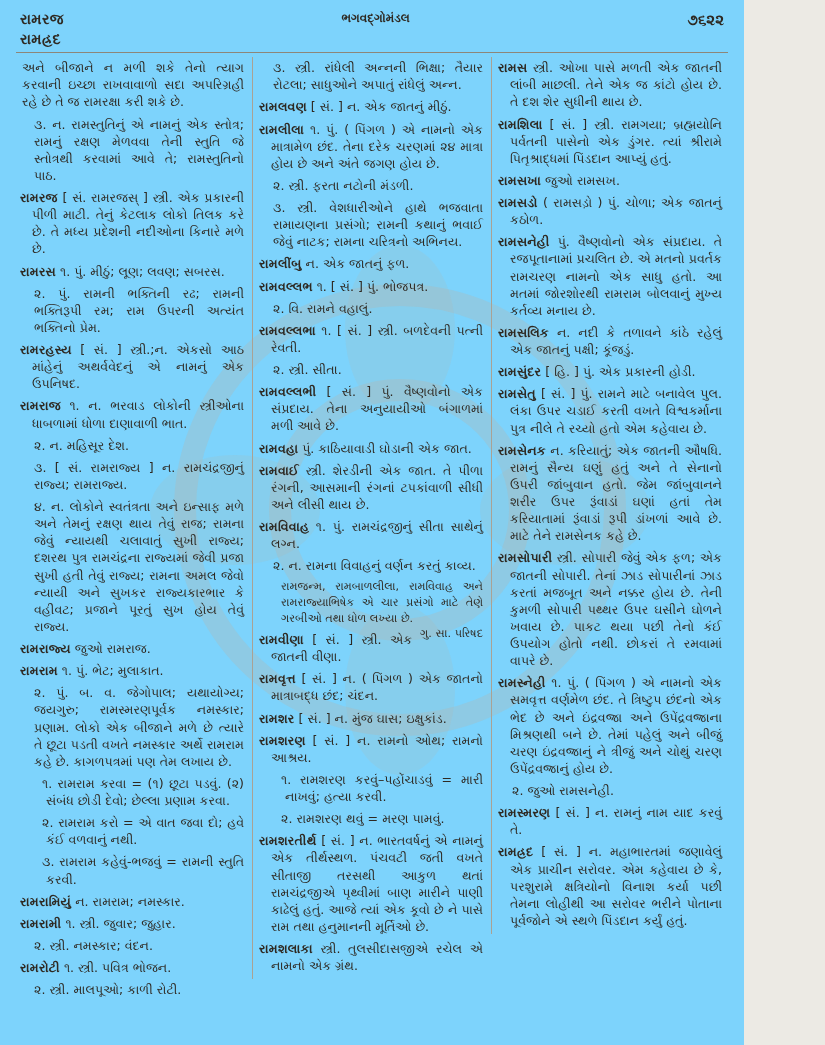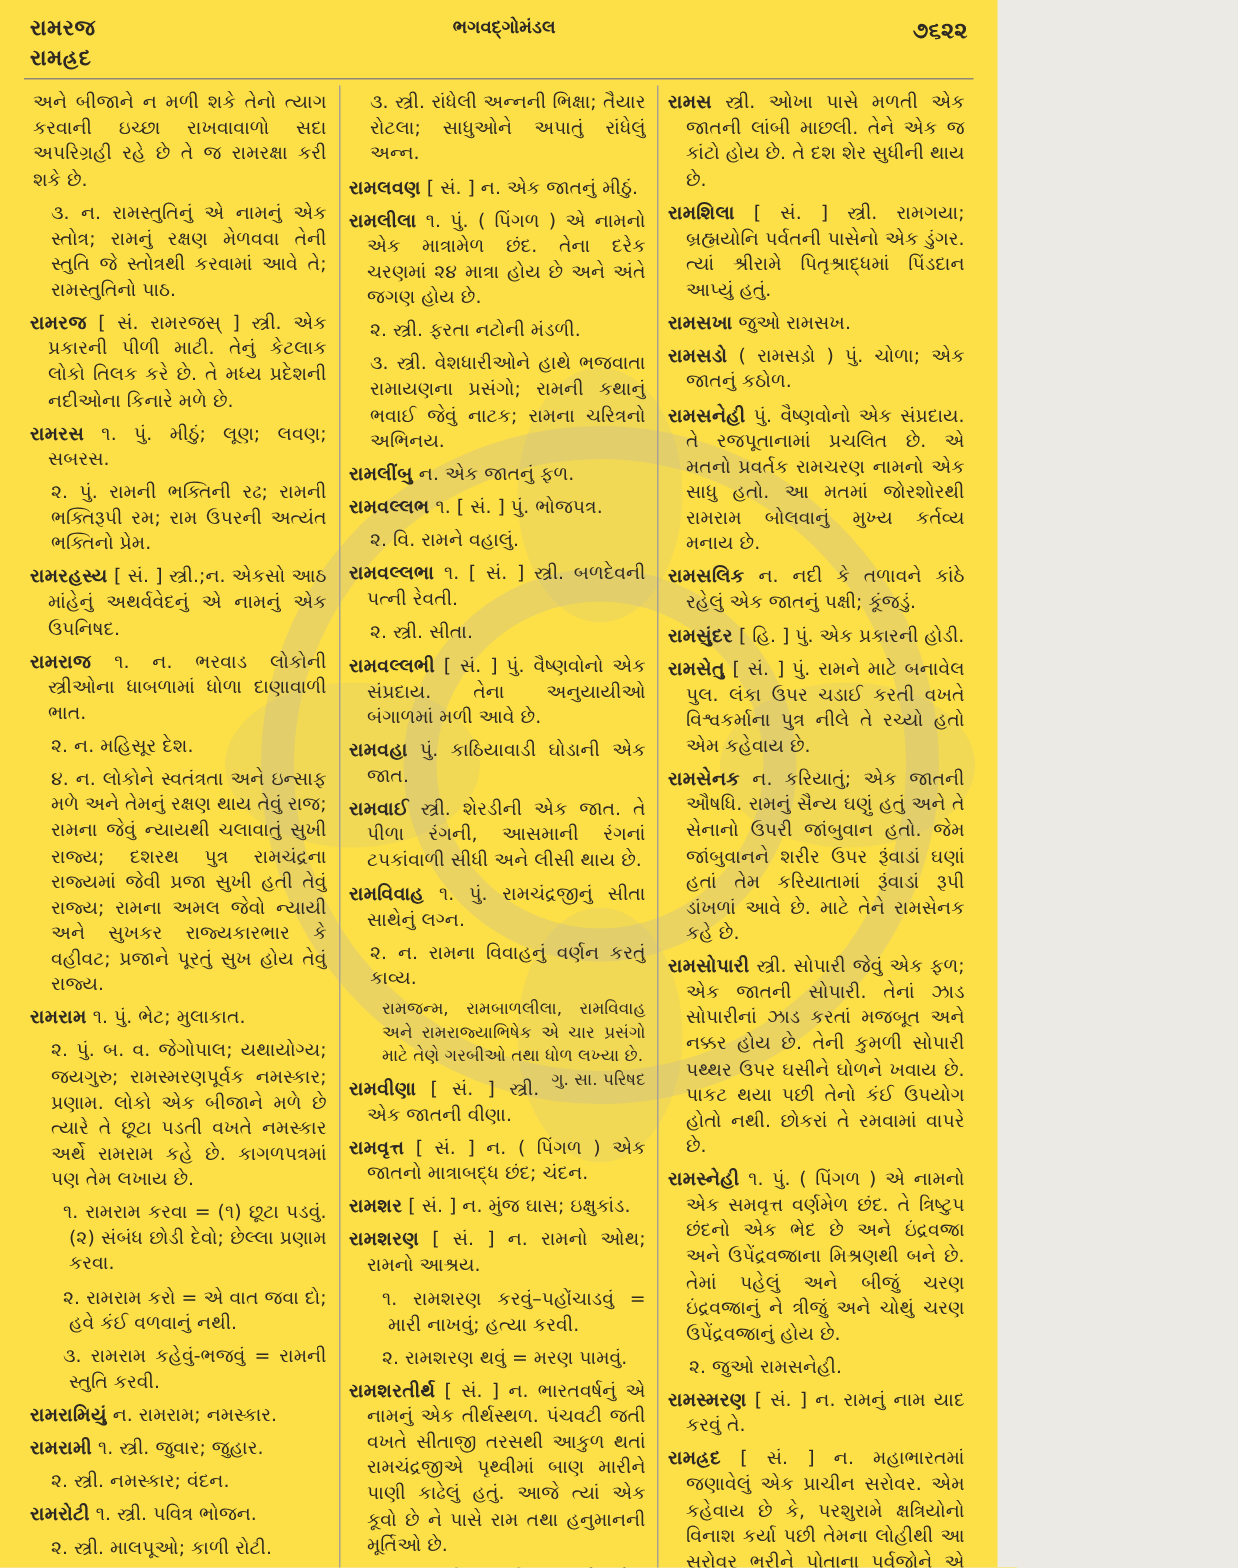--- a/index.html
+++ b/index.html
@@ -2,22 +2,22 @@
 <html lang="gu"><head>
 <meta charset="utf-8">
 <style>
   html,body{margin:0;padding:0;}
   body{
     width:825px;height:1045px;overflow:hidden;
     background:#eceae4;
     font-family:"DejaVu Sans","Liberation Sans",sans-serif;
   }
   .page{
-    position:relative;width:665px;height:1045px;
-    background:#fde047;
+    position:relative;width:744px;height:1045px;
+    background:#7dd3fc;
     color:#2e2922;
     box-sizing:border-box;
     padding:8px 14px 6px 14px;
   }
   
   .watermark{position:absolute;left:0;top:0;width:825px;height:1045px;pointer-events:none;z-index:0;}
   
   .hdr{
     position:relative;z-index:2;
     display:flex;align-items:flex-start;justify-content:space-between;
@@ -86,21 +86,23 @@
   <main class="cols">
     <section class="col">
         <p class="b-cont">અને બીજાને ન મળી શકે તેનો ત્યાગ કરવાની ઇચ્છા રાખવાવાળો સદા અપરિગ્રહી રહે છે તે જ રામરક્ષા કરી શકે છે.</p>
         <p class="b-sense">૩. ન. રામસ્તુતિનું એ નામનું એક સ્તોત્ર; રામનું રક્ષણ મેળવવા તેની સ્તુતિ જે સ્તોત્રથી કરવામાં આવે તે; રામસ્તુતિનો પાઠ.</p>
         <p class="b-entry"><span class="hw">રામરજ</span> [ સં. રામરજસ્ ] સ્ત્રી. એક પ્રકારની પીળી માટી. તેનું કેટલાક લોકો તિલક કરે છે. તે મધ્ય પ્રદેશની નદીઓના કિનારે મળે છે.</p>
         <p class="b-entry"><span class="hw">રામરસ</span> ૧. પું. મીઠું; લૂણ; લવણ; સબરસ.</p>
         <p class="b-sense">૨. પું. રામની ભક્તિની રઢ; રામની ભક્તિરૂપી રમ; રામ ઉપરની અત્યંત ભક્તિનો પ્રેમ.</p>
         <p class="b-entry"><span class="hw">રામરહસ્ય</span> [ સં. ] સ્ત્રી.;ન. એકસો આઠ માંહેનું અથર્વવેદનું એ નામનું એક ઉપનિષદ.</p>
         <p class="b-entry"><span class="hw">રામરાજ</span> ૧. ન. ભરવાડ લોકોની સ્ત્રીઓના ધાબળામાં ધોળા દાણાવાળી ભાત.</p>
         <p class="b-sense">૨. ન. મહિસૂર દેશ.</p>
+        <p class="b-sense">૩. [ સં. રામરાજ્ય ] ન. રામચંદ્રજીનું રાજ્ય; રામરાજ્ય.</p>
         <p class="b-sense">૪. ન. લોકોને સ્વતંત્રતા અને ઇન્સાફ મળે અને તેમનું રક્ષણ થાય તેવું રાજ; રામના જેવું ન્યાયથી ચલાવાતું સુખી રાજ્ય; દશરથ પુત્ર રામચંદ્રના રાજ્યમાં જેવી પ્રજા સુખી હતી તેવું રાજ્ય; રામના અમલ જેવો ન્યાયી અને સુખકર રાજ્યકારભાર કે વહીવટ; પ્રજાને પૂરતું સુખ હોય તેવું રાજ્ય.</p>
+        <p class="b-entry"><span class="hw">રામરાજ્ય</span> જુઓ રામરાજ.</p>
         <p class="b-entry"><span class="hw">રામરામ</span> ૧. પું. ભેટ; મુલાકાત.</p>
         <p class="b-sense">૨. પું. બ. વ. જેગોપાલ; યથાયોગ્ય; જયગુરુ; રામસ્મરણપૂર્વક નમસ્કાર; પ્રણામ. લોકો એક બીજાને મળે છે ત્યારે તે છૂટા પડતી વખતે નમસ્કાર અર્થે રામરામ કહે છે. કાગળપત્રમાં પણ તેમ લખાય છે.</p>
         <p class="b-idiom">૧. રામરામ કરવા = (૧) છૂટા પડવું. (૨) સંબંધ છોડી દેવો; છેલ્લા પ્રણામ કરવા.</p>
         <p class="b-idiom">૨. રામરામ કરો = એ વાત જવા દો; હવે કંઈ વળવાનું નથી.</p>
         <p class="b-idiom">૩. રામરામ કહેવું-ભજવું = રામની સ્તુતિ કરવી.</p>
         <p class="b-entry"><span class="hw">રામરામિયું</span> ન. રામરામ; નમસ્કાર.</p>
         <p class="b-entry"><span class="hw">રામરામી</span> ૧. સ્ત્રી. જુવાર; જુહાર.</p>
         <p class="b-sense">૨. સ્ત્રી. નમસ્કાર; વંદન.</p>
         <p class="b-entry"><span class="hw">રામરોટી</span> ૧. સ્ત્રી. પવિત્ર ભોજન.</p>
         <p class="b-sense">૨. સ્ત્રી. માલપૂઓ; કાળી રોટી.</p>

